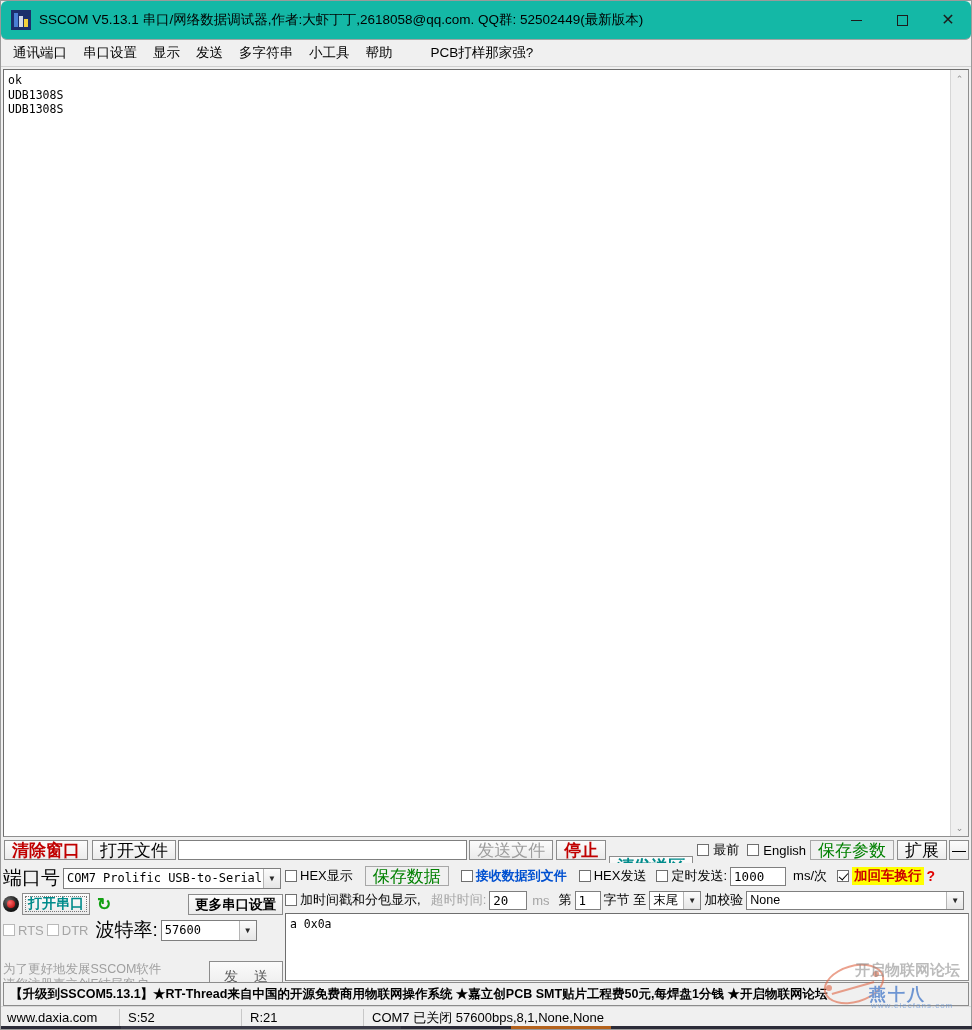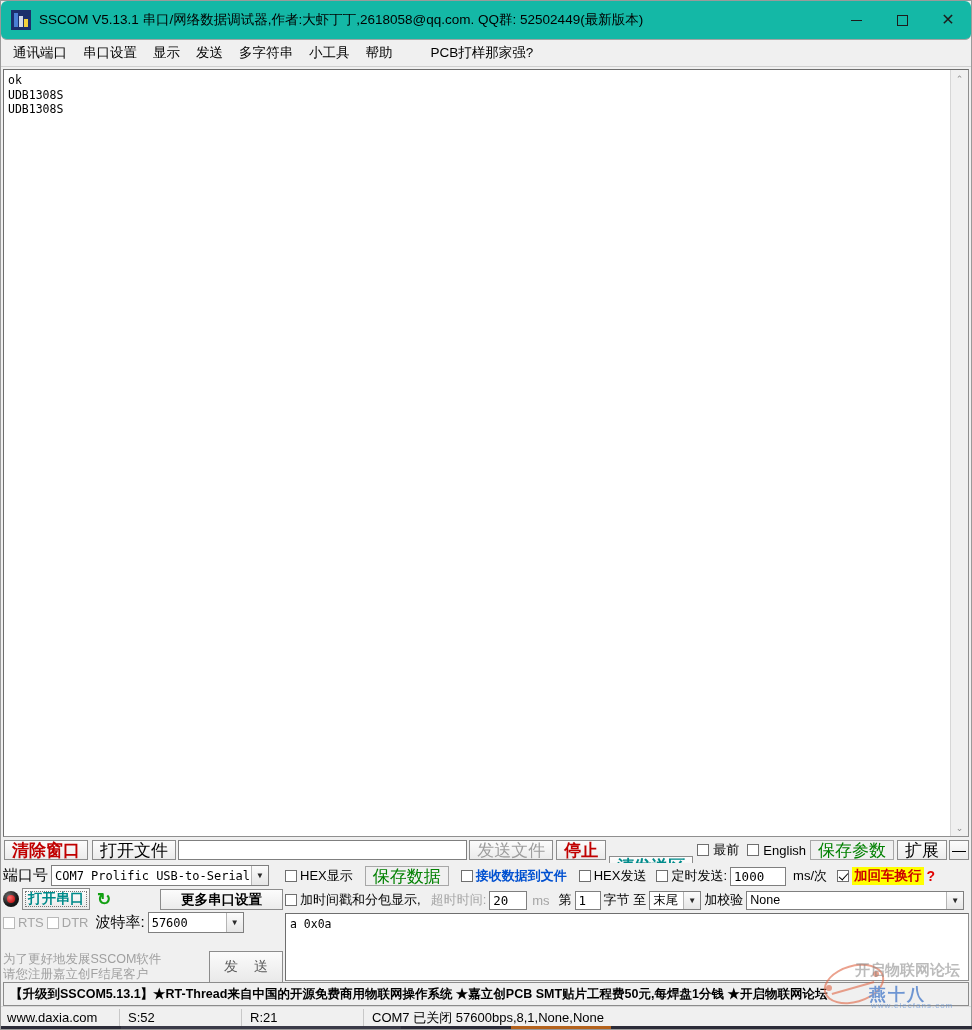--- a/index.html
+++ b/index.html
@@ -205,21 +205,21 @@
   }
   .left-panel {
     width: 280px;
     flex: 0 0 auto;
     display: flex;
     flex-direction: column;
     gap: 2px;
     padding-top: 1px;
   }
   .row { display:flex; align-items:center; gap:3px; }
-  .mini-lbl { font-size:15px; white-space:nowrap; }
+  .mini-lbl { font-size:19px; white-space:nowrap; }
   .combo {
     border: 1px solid #7f7f7f;
     background: #fff;
     height: 21px;
     box-sizing: border-box;
     display: flex;
     align-items: center;
     font-family: "DejaVu Sans Mono","Liberation Mono",monospace;
     font-size: 12px;
     padding-left: 3px;
@@ -267,21 +267,21 @@
   .refresh-ico {
     color: #12a012;
     font-size: 17px;
     font-weight: bold;
     line-height: 17px;
     margin: 0 4px;
   }
   .more-btn {
     border: 1px solid #8c8c8c;
     background: linear-gradient(#fcfcfc,#ebebeb);
-    padding: 1px 20px;
+    padding: 1px 6px;
     height: 21px;
     box-sizing: border-box;
     font-size: 13.5px;
     font-weight: bold;
     color:#000;
   }
   .reg-box {
     display:flex; align-items:center; gap:2px; margin-top:16px;
   }
   .reg-text {

